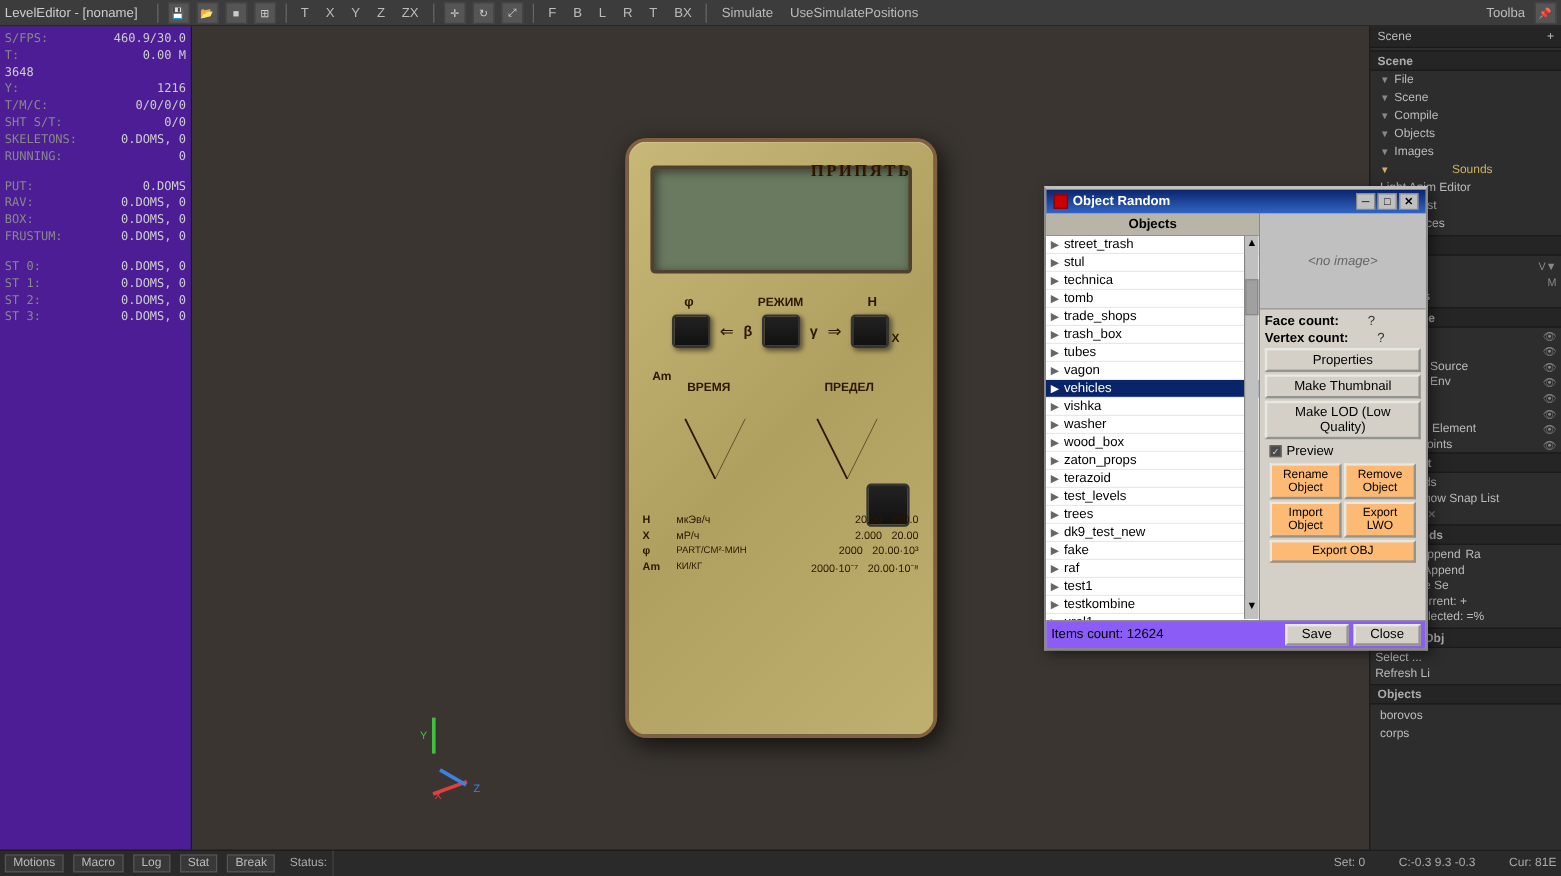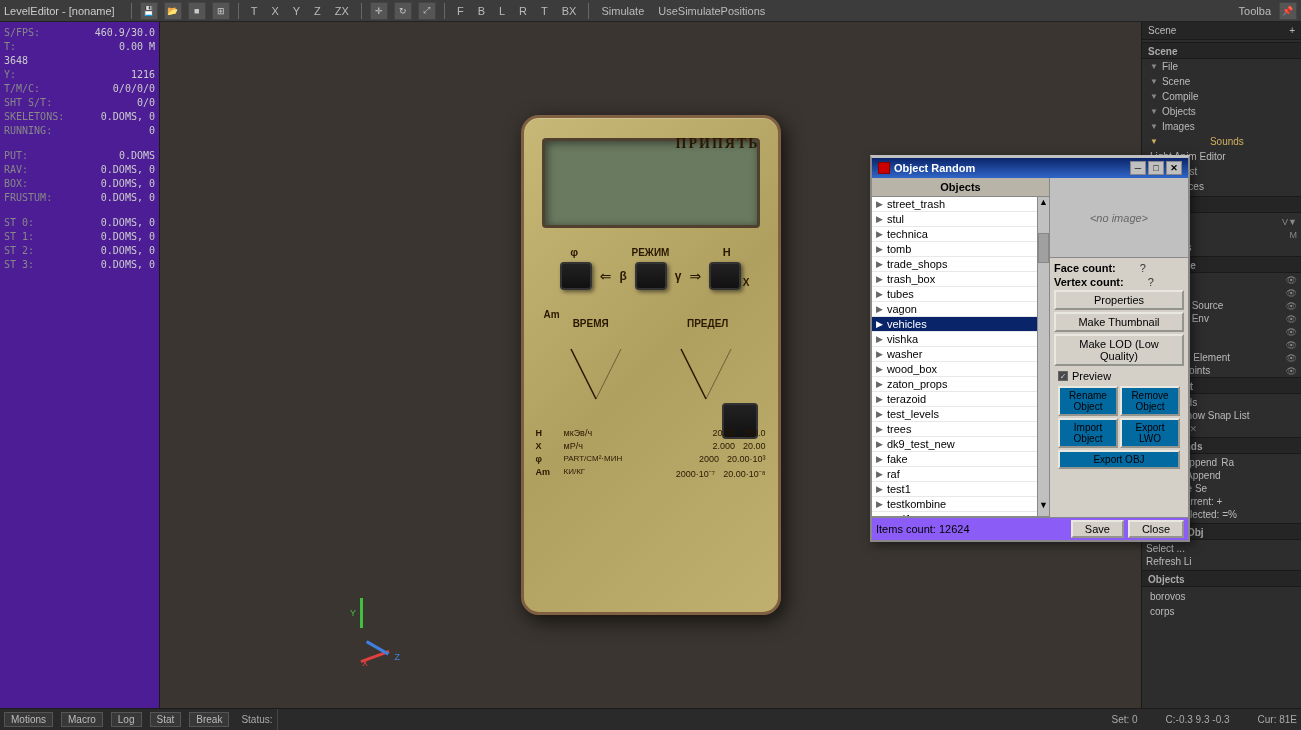--- a/index.html
+++ b/index.html
@@ -313,21 +313,21 @@
       text-align: center;
       margin: 2px 0;
     }
     .dialog-actions {
       display: grid;
       grid-template-columns: 1fr 1fr;
       gap: 2px;
       padding: 2px 4px;
     }
     .action-btn {
-      background: #0369a1;
+      background: #fdba74;
       border: 2px outset #e8e8e0;
       padding: 2px 4px;
       font-size: 10px;
       cursor: pointer;
       text-align: center;
     }
     .preview-check {
       display: flex;
       align-items: center;
       gap: 4px;

